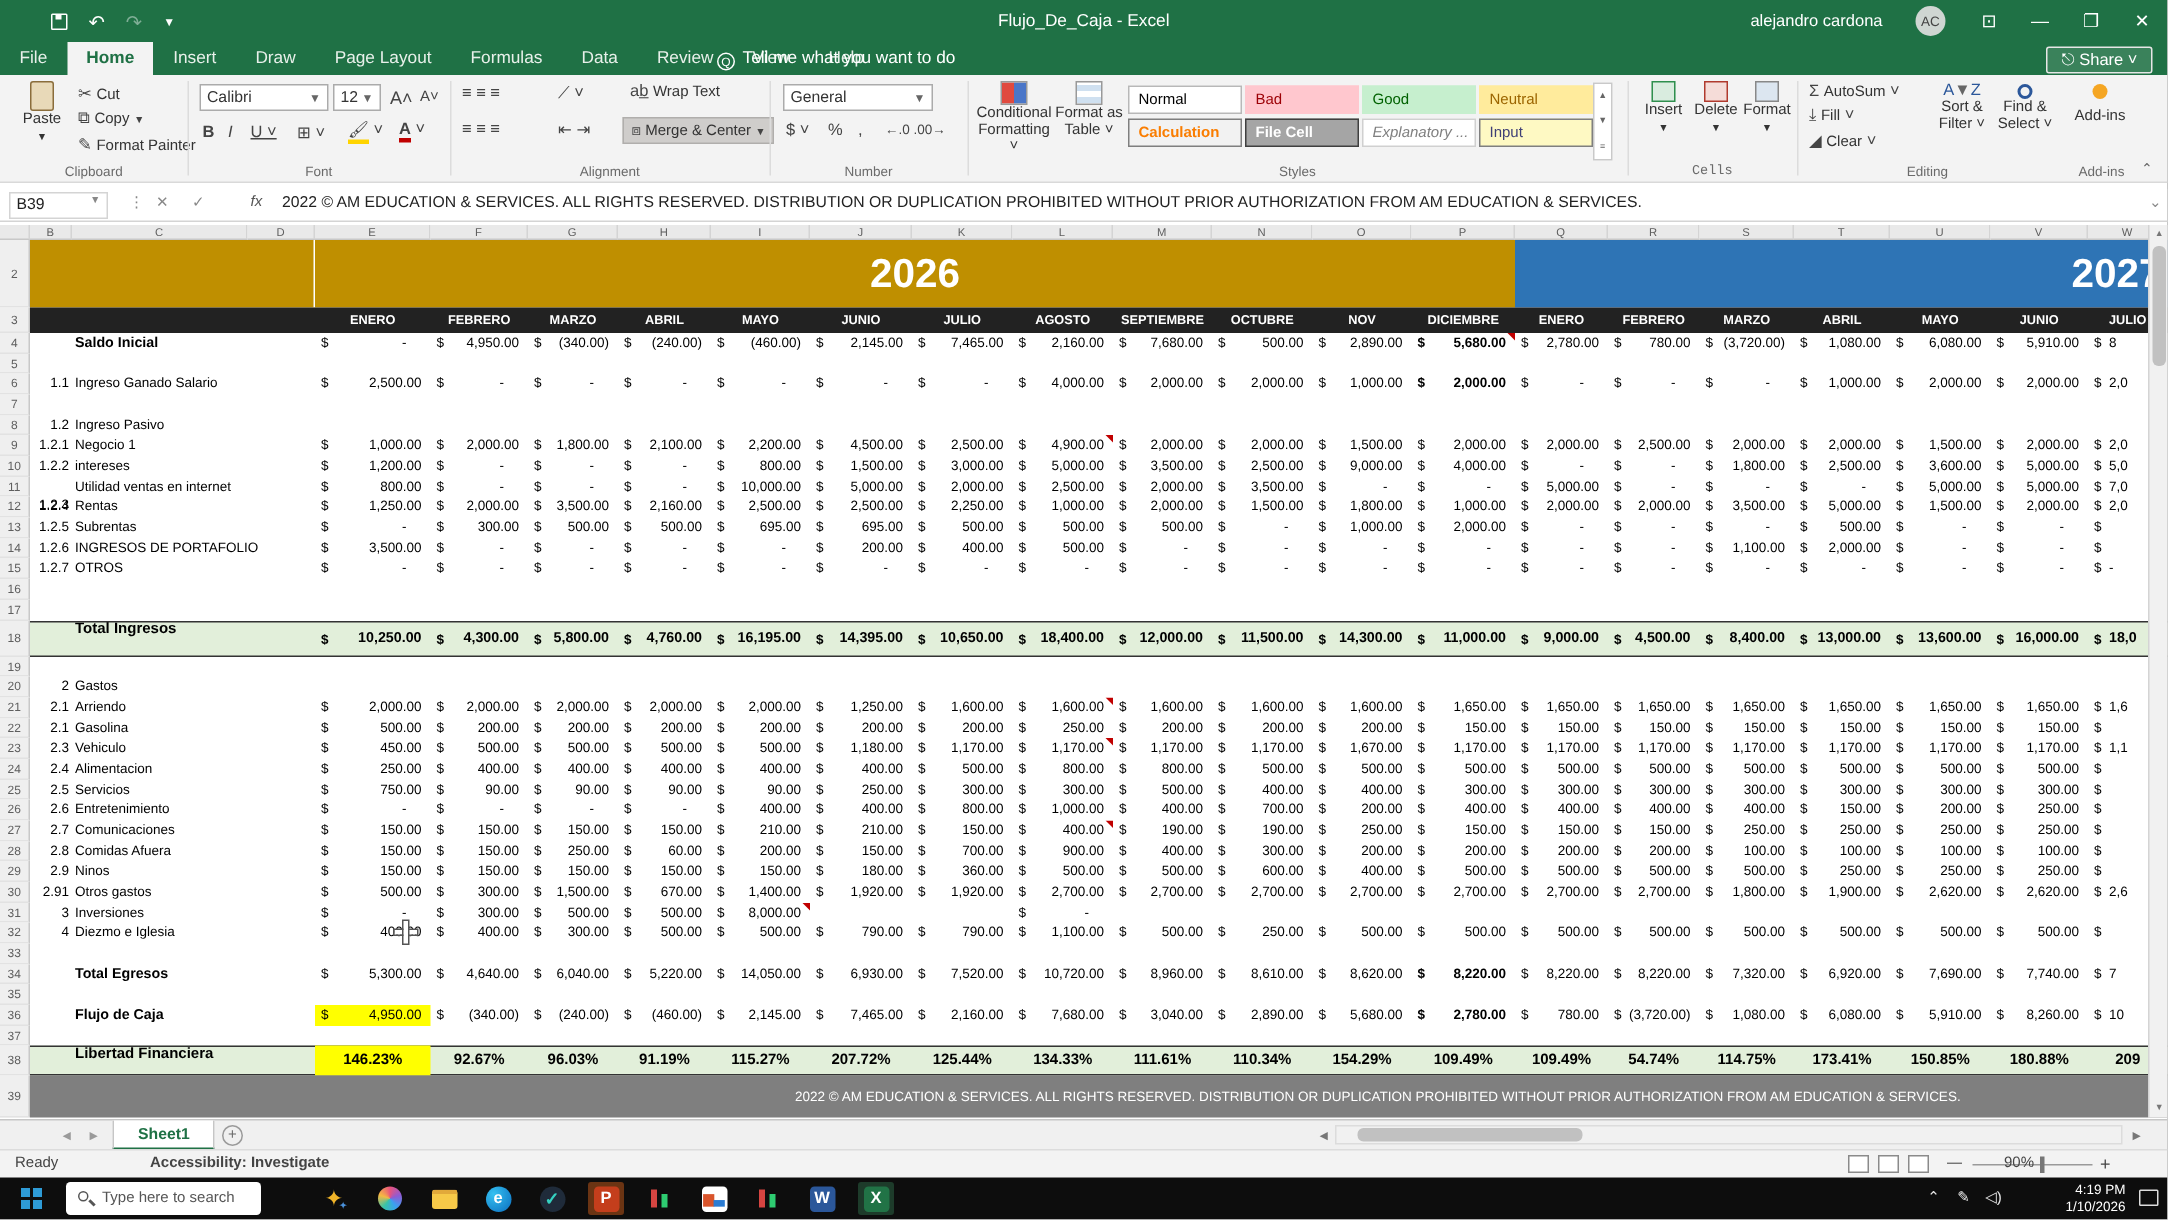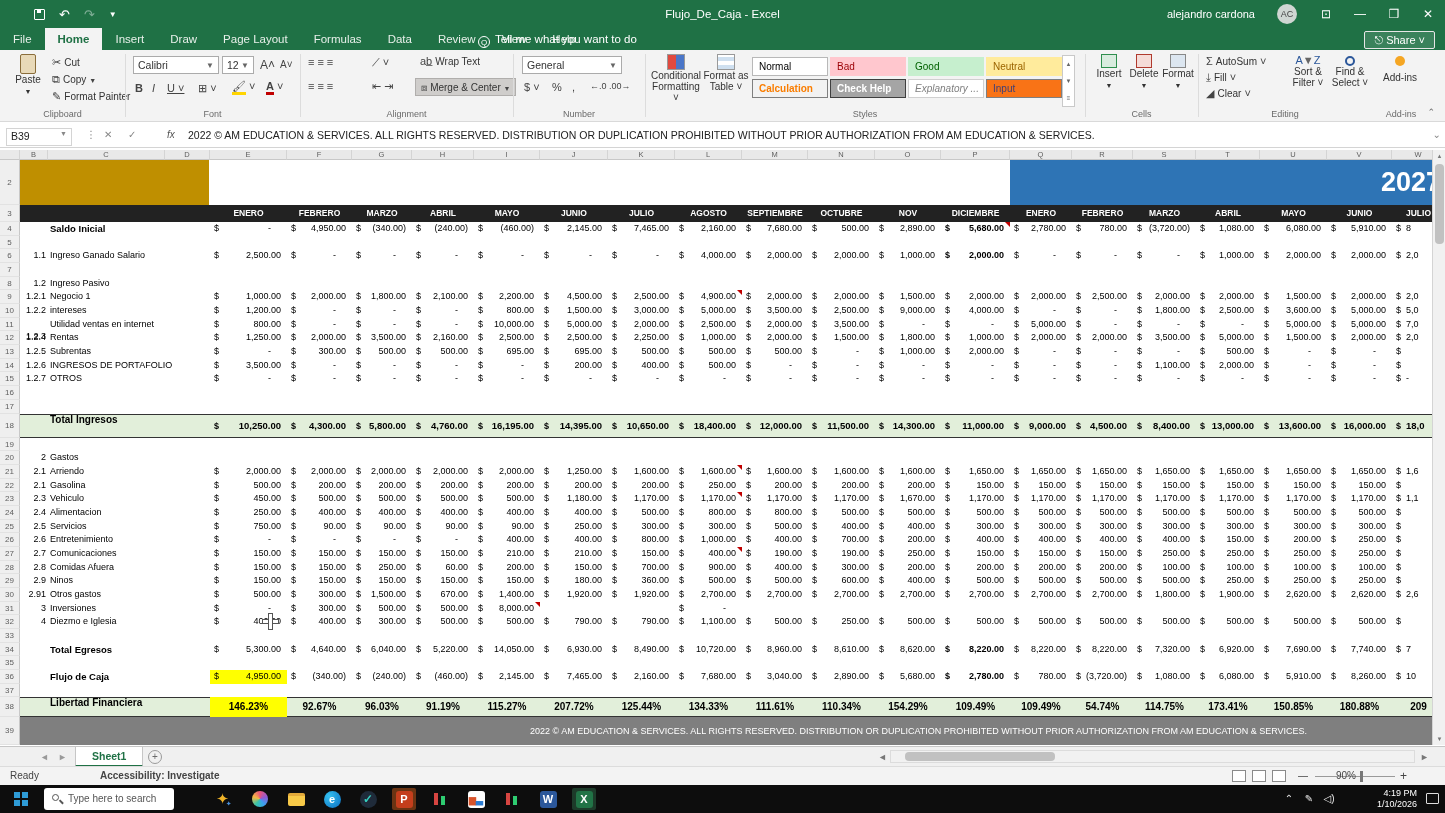--- a/index.html
+++ b/index.html
@@ -170,23 +170,23 @@
     <div class="bigbtn" style="left:702px;top:4px;width:48px">
       <div style="width:18px;height:16px;margin:0 auto;border:1px solid #999;background:repeating-linear-gradient(0deg,#cfe0f0 0 4px,#fff 4px 8px)"></div>
       <div class="btn-label" style="line-height:11px">Format as Table ˅</div>
     </div>
     <div id="styles-gallery">
         <div class="stylecell" style="left: 752px; top: 7px; background: rgb(255, 255, 255); color: rgb(0, 0, 0); border-color: rgb(184, 184, 184);">Normal</div>
         <div class="stylecell" style="left: 830px; top: 7px; background: rgb(255, 199, 206); color: rgb(156, 0, 6); border-color: rgb(255, 199, 206);">Bad</div>
         <div class="stylecell" style="left: 908px; top: 7px; background: rgb(198, 239, 206); color: rgb(0, 97, 0); border-color: rgb(198, 239, 206);">Good</div>
         <div class="stylecell" style="left: 986px; top: 7px; background: rgb(255, 235, 156); color: rgb(156, 101, 0); border-color: rgb(255, 235, 156);">Neutral</div>
         <div class="stylecell" style="left: 752px; top: 29px; background: rgb(242, 242, 242); color: rgb(250, 125, 0); border-color: rgb(127, 127, 127); font-weight: bold;">Calculation</div>
-        <div class="stylecell" style="left: 830px; top: 29px; background: rgb(165, 165, 165); color: rgb(255, 255, 255); border-color: rgb(63, 63, 63); font-weight: bold;">Check Help</div>
+        <div class="stylecell" style="left: 830px; top: 29px; background: rgb(165, 165, 165); color: rgb(255, 255, 255); border-color: rgb(63, 63, 63); font-weight: bold;">File Cell</div>
         <div class="stylecell" style="left: 908px; top: 29px; background: rgb(255, 255, 255); color: rgb(127, 127, 127); border-color: rgb(208, 208, 208); font-style: italic;">Explanatory ...</div>
-        <div class="stylecell" style="left: 986px; top: 29px; background: #f97316; color: rgb(63, 63, 118); border-color: rgb(127, 127, 127);">Input</div>
+        <div class="stylecell" style="left: 986px; top: 29px; background: #fef9c3; color: rgb(63, 63, 118); border-color: rgb(127, 127, 127);">Input</div>
       </div>
     <div style="position:absolute;left:1062px;top:5px;width:13px;height:52px;border:1px solid #c9c9c9;background:#fff;text-align:center;font-size:6px;color:#666;line-height:17px">▲<br>▼<br>≡</div>
     <div class="vsep" style="left:1085px"></div>
 
     <div class="bigbtn" style="left:1092px;top:4px;width:34px">
       <div style="width:16px;height:14px;margin:0 auto;border:1px solid #2f8f4e;background:#d9ecdf"></div>
       <div class="btn-label"><span>Insert</span><br><span style="font-size:7px">▼</span></div>
     </div>
     <div class="bigbtn" style="left:1126px;top:4px;width:36px">
       <div style="width:16px;height:14px;margin:0 auto;border:1px solid #b03a2e;background:#f5dcd8"></div>
@@ -213,21 +213,21 @@
     <div class="bigbtn" style="left:1378px;top:6px;width:44px">
       <div style="width:10px;height:10px;border-radius:50%;background:#f5a623;margin:0 auto"></div>
       <div class="btn-label" style="margin-top:6px">Add-ins</div>
     </div>
     <div id="group-labels">
         <div class="grp-label" style="left: 0px; width: 125px;">Clipboard</div>
         <div class="grp-label" style="left: 125px; width: 175px;">Font</div>
         <div class="grp-label" style="left: 300px; width: 213px;">Alignment</div>
         <div class="grp-label" style="left: 513px; width: 132px;">Number</div>
         <div class="grp-label" style="left: 645px; width: 440px;">Styles</div>
-        <div class="grp-label" style="left: 1085px; width: 113px;">Cells</div>
+        <div class="grp-label" style="left: 1085px; width: 113px; font-family: Liberation Mono, monospace;">Cells</div>
         <div class="grp-label" style="left: 1198px; width: 174px;">Editing</div>
         <div class="grp-label" style="left: 1372px; width: 58px;">Add-ins</div>
       </div>
     <div style="position:absolute;right:10px;bottom:4px;color:#666;font-size:9px">⌃</div>
   </div>
   <div id="share-btn" style="top:31px;z-index:5">⎋ <span>Share</span> ˅</div>
 
   <div id="fbar">
     <div id="namebox"><span>B39</span><span style="float:right;font-size:7px;color:#888">▼</span></div>
     <span class="fico" style="left:86px">⋮</span>
@@ -257,20 +257,21 @@
       <div class="colhdr" style="left: 941px; width: 69px;">P</div>
       <div class="colhdr" style="left: 1010px; width: 62px;">Q</div>
       <div class="colhdr" style="left: 1072px; width: 61px;">R</div>
       <div class="colhdr" style="left: 1133px; width: 63px;">S</div>
       <div class="colhdr" style="left: 1196px; width: 64px;">T</div>
       <div class="colhdr" style="left: 1260px; width: 67px;">U</div>
       <div class="colhdr" style="left: 1327px; width: 65px;">V</div>
       <div class="colhdr" style="left: 1392px; width: 53px;">W</div>
       <div class="rownum" style="top: 10px; height: 45px; line-height: 45px;">2</div>
       <div class="band" style="top: 10px; height: 45px; width: 190px; background: rgb(191, 143, 0); border-right: 1px solid rgb(255, 255, 255);"></div>
+      <div class="band" style="top: 10px; left: 210px; width: 800px; height: 45px; background: rgb(191, 143, 0); color: rgb(255, 255, 255); font: bold 27px / 45px &quot;Liberation Sans&quot;; text-align: center;">2026</div>
       <div class="band" style="top: 10px; left: 1010px; width: 435px; height: 45px; background: rgb(46, 116, 181); color: rgb(255, 255, 255); font: bold 27px / 45px &quot;Liberation Sans&quot;; text-align: right; padding-right: 4px;">2027</div>
       <div class="rownum" style="top: 55px; height: 17px; line-height: 17px;">3</div>
       <div class="band" style="top: 55px; height: 17px; width: 1425px; background: rgb(34, 34, 34);"></div>
       <div class="cell" style="top: 55px; left: 210px; width: 77px; height: 17px; color: rgb(255, 255, 255); font: bold 8.5px / 17px &quot;Liberation Sans&quot;; text-align: center; overflow: hidden;">ENERO</div>
       <div class="cell" style="top: 55px; left: 287px; width: 65px; height: 17px; color: rgb(255, 255, 255); font: bold 8.5px / 17px &quot;Liberation Sans&quot;; text-align: center; overflow: hidden;">FEBRERO</div>
       <div class="cell" style="top: 55px; left: 352px; width: 60px; height: 17px; color: rgb(255, 255, 255); font: bold 8.5px / 17px &quot;Liberation Sans&quot;; text-align: center; overflow: hidden;">MARZO</div>
       <div class="cell" style="top: 55px; left: 412px; width: 62px; height: 17px; color: rgb(255, 255, 255); font: bold 8.5px / 17px &quot;Liberation Sans&quot;; text-align: center; overflow: hidden;">ABRIL</div>
       <div class="cell" style="top: 55px; left: 474px; width: 66px; height: 17px; color: rgb(255, 255, 255); font: bold 8.5px / 17px &quot;Liberation Sans&quot;; text-align: center; overflow: hidden;">MAYO</div>
       <div class="cell" style="top: 55px; left: 540px; width: 68px; height: 17px; color: rgb(255, 255, 255); font: bold 8.5px / 17px &quot;Liberation Sans&quot;; text-align: center; overflow: hidden;">JUNIO</div>
       <div class="cell" style="top: 55px; left: 608px; width: 67px; height: 17px; color: rgb(255, 255, 255); font: bold 8.5px / 17px &quot;Liberation Sans&quot;; text-align: center; overflow: hidden;">JULIO</div>
@@ -2000,21 +2001,21 @@
       <div class="cell" style="top: 492.72px; left: 474px; width: 66px; height: 13.68px; line-height: 13.68px; overflow: hidden;">
         <span class="dol">$</span>
         <span class="val">14,050.00</span>
       </div>
       <div class="cell" style="top: 492.72px; left: 540px; width: 68px; height: 13.68px; line-height: 13.68px; overflow: hidden;">
         <span class="dol">$</span>
         <span class="val">6,930.00</span>
       </div>
       <div class="cell" style="top: 492.72px; left: 608px; width: 67px; height: 13.68px; line-height: 13.68px; overflow: hidden;">
         <span class="dol">$</span>
-        <span class="val">8,490.00</span>
+        <span class="val">7,520.00</span>
       </div>
       <div class="cell" style="top: 492.72px; left: 675px; width: 67px; height: 13.68px; line-height: 13.68px; overflow: hidden;">
         <span class="dol">$</span>
         <span class="val">10,720.00</span>
       </div>
       <div class="cell" style="top: 492.72px; left: 742px; width: 66px; height: 13.68px; line-height: 13.68px; overflow: hidden;">
         <span class="dol">$</span>
         <span class="val">8,960.00</span>
       </div>
       <div class="cell" style="top: 492.72px; left: 808px; width: 67px; height: 13.68px; line-height: 13.68px; overflow: hidden;">

